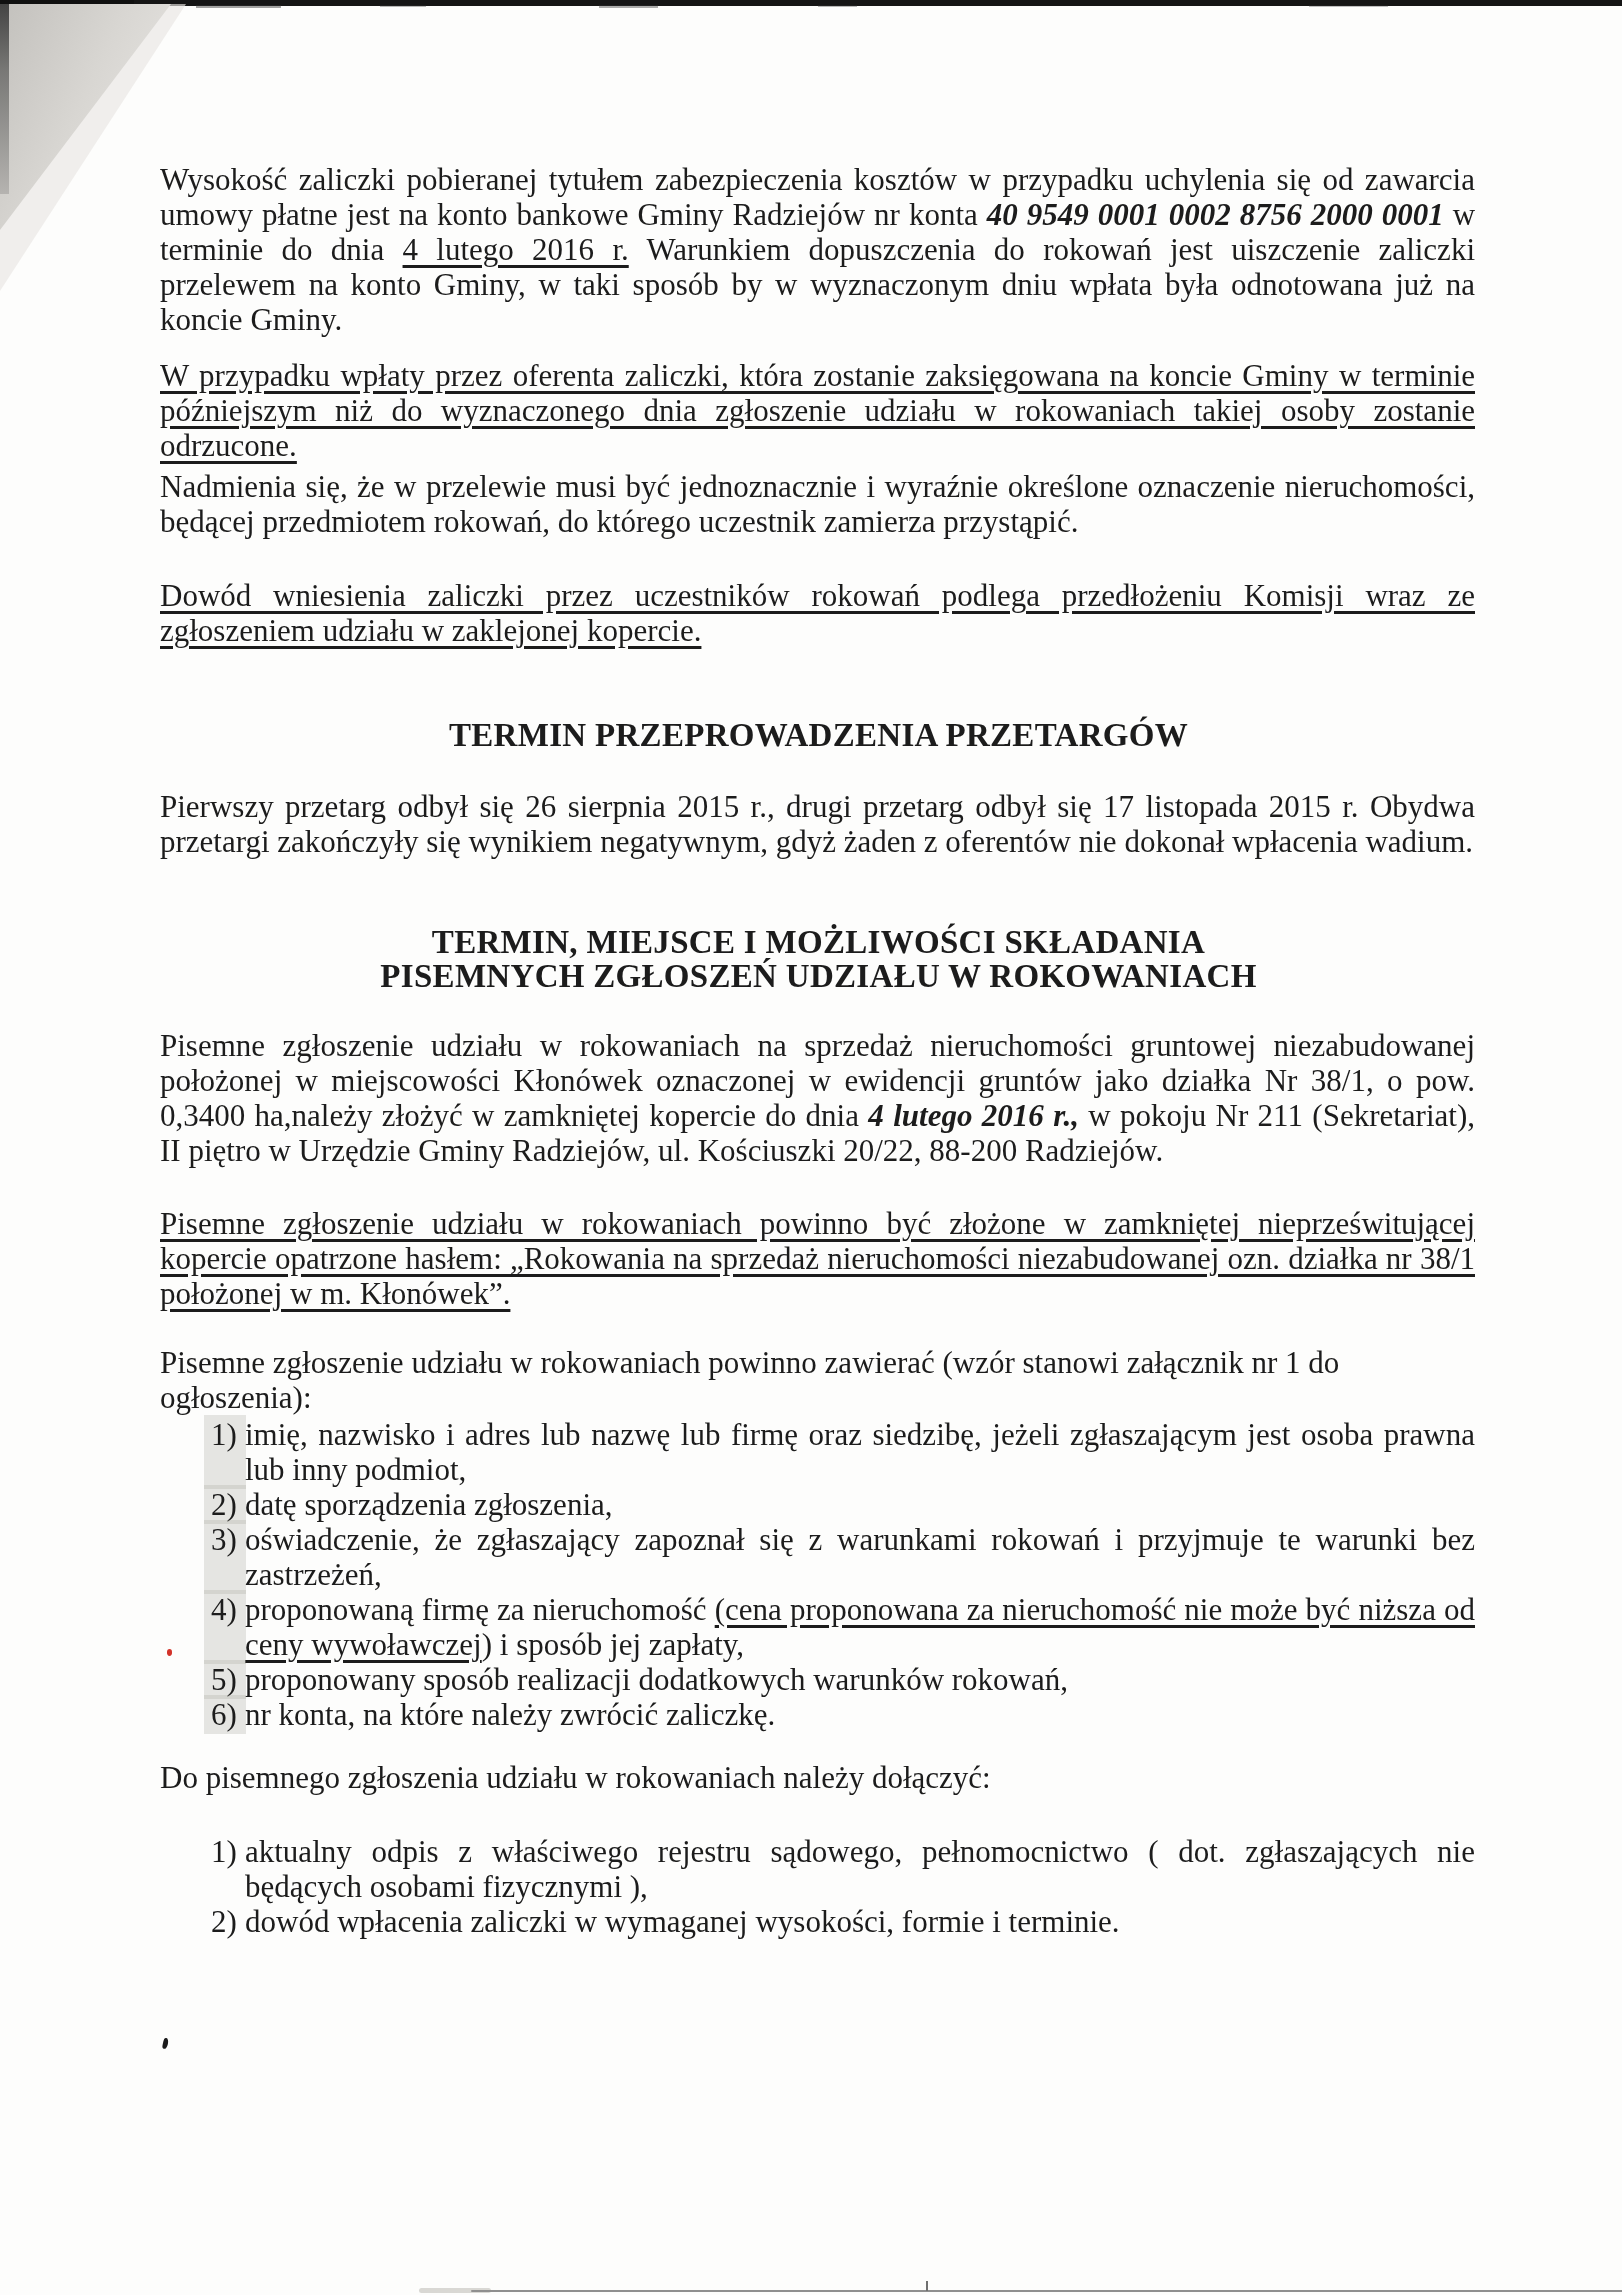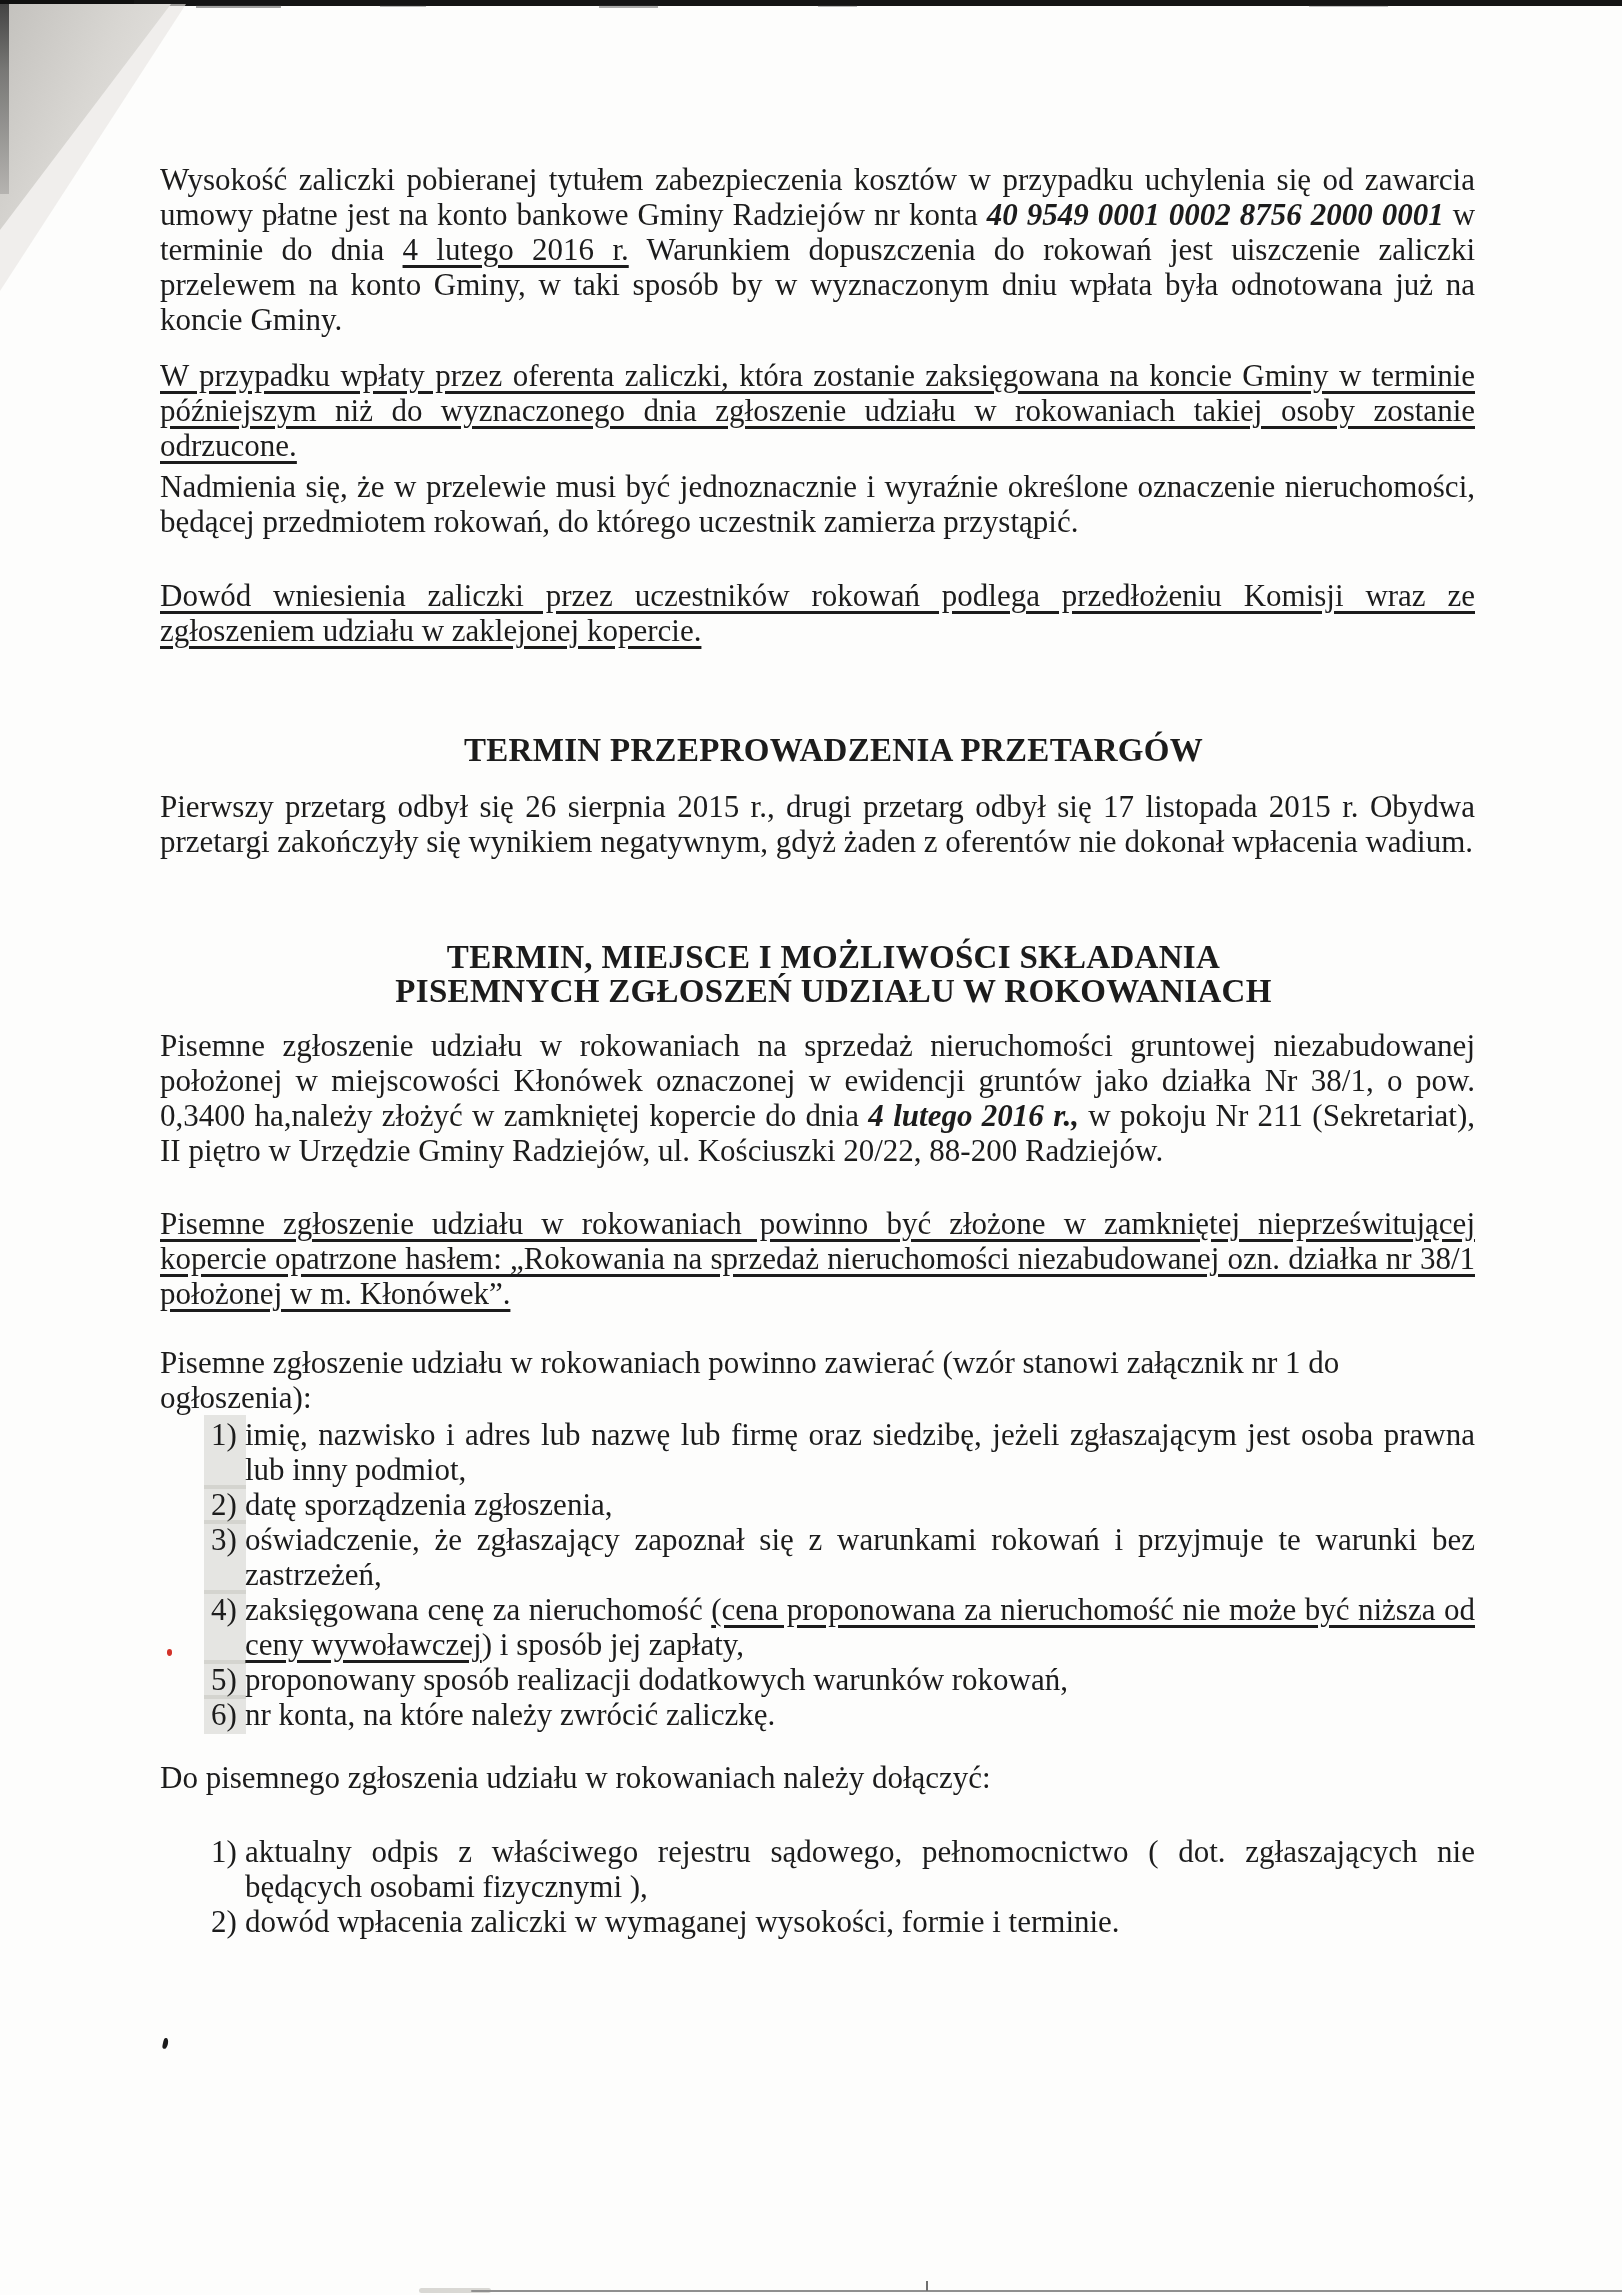--- a/index.html
+++ b/index.html
@@ -14,21 +14,21 @@
     line-height:35px;
   }
   .blk{position:absolute;left:160px;width:1315px;margin:0;}
   .j{text-align:justify;}
   .jl{text-align:justify;text-align-last:justify;}
   .u{text-decoration:underline;text-decoration-thickness:2.6px;text-underline-offset:5.2px;}
   .b{font-weight:bold;font-style:italic;}
   .heading{
     position:absolute;left:160px;width:1315px;
     text-align:center;font-weight:bold;
-    font-size:33px;line-height:37px;letter-spacing:0.3px;margin:16px;
+    font-size:33px;line-height:37px;letter-spacing:0.3px;margin:1px;
   }
   .h2{line-height:34px;}
   
   .item{position:relative;padding-left:85px;text-align:justify;}
   .item .num{position:absolute;left:51px;top:0;}
   .lista .item::before{
     content:"";position:absolute;left:44px;top:-2px;bottom:-2px;width:42px;
     background:rgba(165,165,156,.27);
   }
   
@@ -125,21 +125,21 @@
     <div class="item">
       <span class="num">2)</span>
       <span>datę sporządzenia zgłoszenia,</span>
     </div>
     <div class="item">
       <span class="num">3)</span>
       <span>oświadczenie, że zgłaszający zapoznał się z warunkami rokowań i przyjmuje te warunki bez zastrzeżeń,</span>
     </div>
     <div class="item">
       <span class="num">4)</span>
-      <span>zaksięgowana cenę za nieruchomość</span>
+      <span>proponowaną firmę za nieruchomość</span>
       <span class="u">(cena proponowana za nieruchomość nie może być niższa od ceny wywoławczej</span><span>) i sposób jej zapłaty,</span>
     </div>
     <div class="item">
       <span class="num">5)</span>
       <span>proponowany sposób realizacji dodatkowych warunków rokowań,</span>
     </div>
     <div class="item">
       <span class="num">6)</span>
       <span>nr konta, na które należy zwrócić zaliczkę.</span>
     </div>

